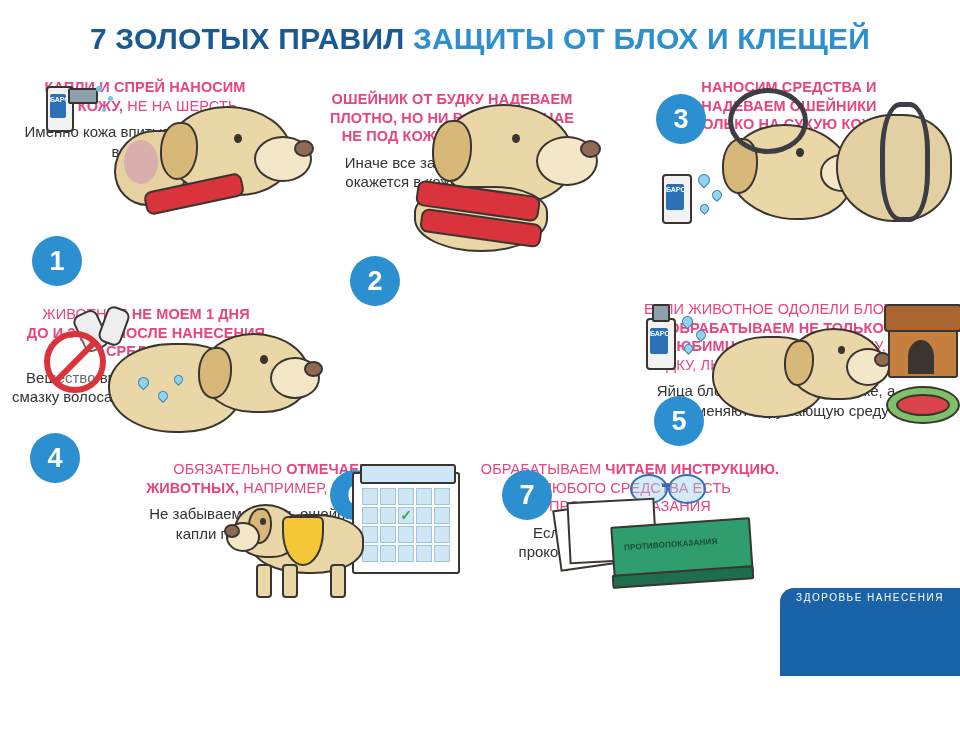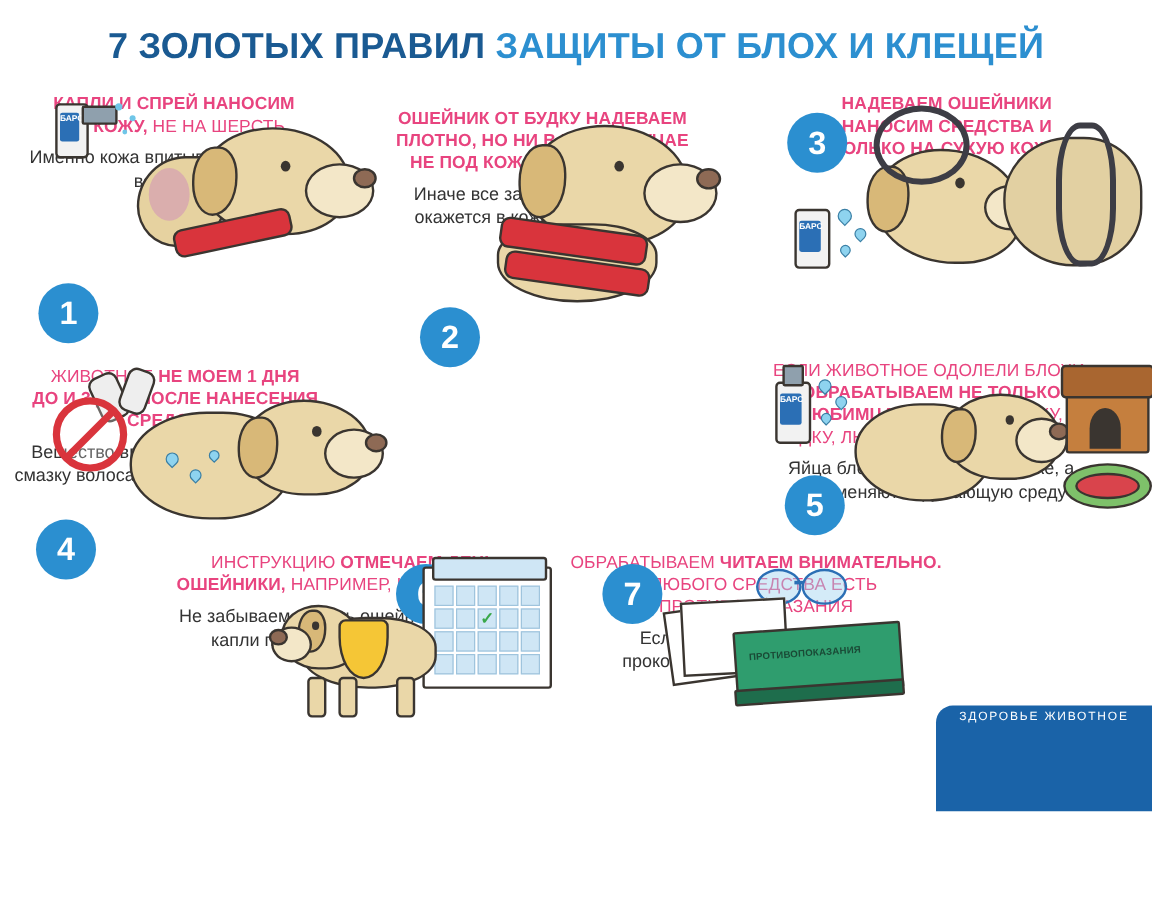--- a/index.html
+++ b/index.html
@@ -387,22 +387,22 @@
       <div class="nose" style="left:208px; top:80px; width:14px; height:11px;"></div>
 
       <div class="dog-body" style="left:196px; top:36px; width:112px; height:104px; background:#e2d0a2;"></div>
 
       <div class="collar-dark" style="left:88px; top:10px; width:70px; height:56px;"></div>
       <div class="collar-dark" style="left:240px; top:24px; width:40px; height:110px; border-radius:40%;"></div>
     </div>
 
     <div class="caption" style="left:6px; top:160px; width:298px;">
       <div class="pink">
+        <div>НАНОСИМ СРЕДСТВА И</div>
         <div>НАДЕВАЕМ ОШЕЙНИКИ</div>
-        <div>НАНОСИМ СРЕДСТВА И</div>
         <div>ТОЛЬКО НА СУХУЮ КОЖУ</div>
       </div>
     </div>
   </div>
 
   <div class="block" style="left:12px; top:305px; width:310px; height:250px;">
 
     <div class="illus" style="left:0; top:0; width:310px; height:130px;">
 
       <div class="shampoo" style="left:66px; top:6px; width:22px; height:36px; transform:rotate(-25deg);"></div>
@@ -522,24 +522,24 @@
       <div class="eye" style="left:130px; top:58px; width:6px; height:7px;"></div>
       <div style="position:absolute; left:126px; top:104px; width:12px; height:30px; background:#ead7a8; border:2.5px solid #3a3530; border-radius:4px;"></div>
       <div style="position:absolute; left:152px; top:104px; width:12px; height:30px; background:#ead7a8; border:2.5px solid #3a3530; border-radius:4px;"></div>
       <div style="position:absolute; left:200px; top:104px; width:12px; height:30px; background:#ead7a8; border:2.5px solid #3a3530; border-radius:4px;"></div>
       <div class="shield" style="left:152px; top:56px;"></div>
     </div>
 
     <div class="caption" style="left:0; top:150px; width:330px;">
       <div class="pink">
         <div>
-          <span class="light">ИНСТРУКЦИЮ </span><span>ОТМЕЧАЕМ ДЕНЬ</span>
+          <span class="light">ОБЯЗАТЕЛЬНО </span><span>ОТМЕЧАЕМ ДЕНЬ</span>
         </div>
         <div>
-          <span>ОШЕЙНИКИ,</span><span class="light"> НАПРИМЕР, НА КАЛЕНДАРЕ</span>
+          <span>ЖИВОТНЫХ,</span><span class="light"> НАПРИМЕР, НА КАЛЕНДАРЕ</span>
         </div>
       </div>
       <div class="note">Не забываем менять ошейник и наносить капли по истечении срока защиты</div>
     </div>
   </div>
 
   <div class="block" style="left:470px; top:460px; width:320px; height:265px;">
 
     <div class="illus" style="left:0; top:0; width:320px; height:140px;">
       <div class="numcircle" style="left:32px; top:10px;">7</div>
@@ -551,26 +551,26 @@
       <div class="book-page" style="left:86px; top:44px; width:84px; height:58px; transform:rotate(-8deg);"></div>
       <div class="book-page" style="left:98px; top:40px; width:84px; height:58px; transform:rotate(-3deg);"></div>
       <div class="book" style="left:142px; top:62px; width:136px; height:52px; transform:rotate(-4deg);"></div>
       <div class="book-text" style="left:154px; top:80px; transform:rotate(-4deg);">ПРОТИВОПОКАЗАНИЯ</div>
       <div style="position:absolute; left:142px; top:110px; width:138px; height:10px; background:#1e6d4c; border:2.5px solid #3a3530; border-radius:2px; transform:rotate(-4deg);"></div>
     </div>
 
     <div class="caption" style="left:0; top:146px; width:320px;">
       <div class="pink">
         <div>
-          <span class="light">ОБРАБАТЫВАЕМ </span><span>ЧИТАЕМ ВНИМАТЕЛЬНО.</span>
+          <span class="light">ОБРАБАТЫВАЕМ </span><span>ЧИТАЕМ ИНСТРУКЦИЮ.</span>
         </div>
         <div class="light">У ЛЮБОГО СРЕДСТВА ЕСТЬ</div>
         <div class="light">ПРОТИВОПОКАЗАНИЯ</div>
       </div>
       <div class="note">Если есть сомнения, лучше проконсультироваться с врачом</div>
     </div>
   </div>
 
   <div class="logo">
-    <div class="tag">ЗДОРОВЬЕ ЖИВОТНОЕ</div>
+    <div class="tag">ЗДОРОВЬЕ НАНЕСЕНИЯ</div>
   </div>
 
 </div>
 
 </body></html>

